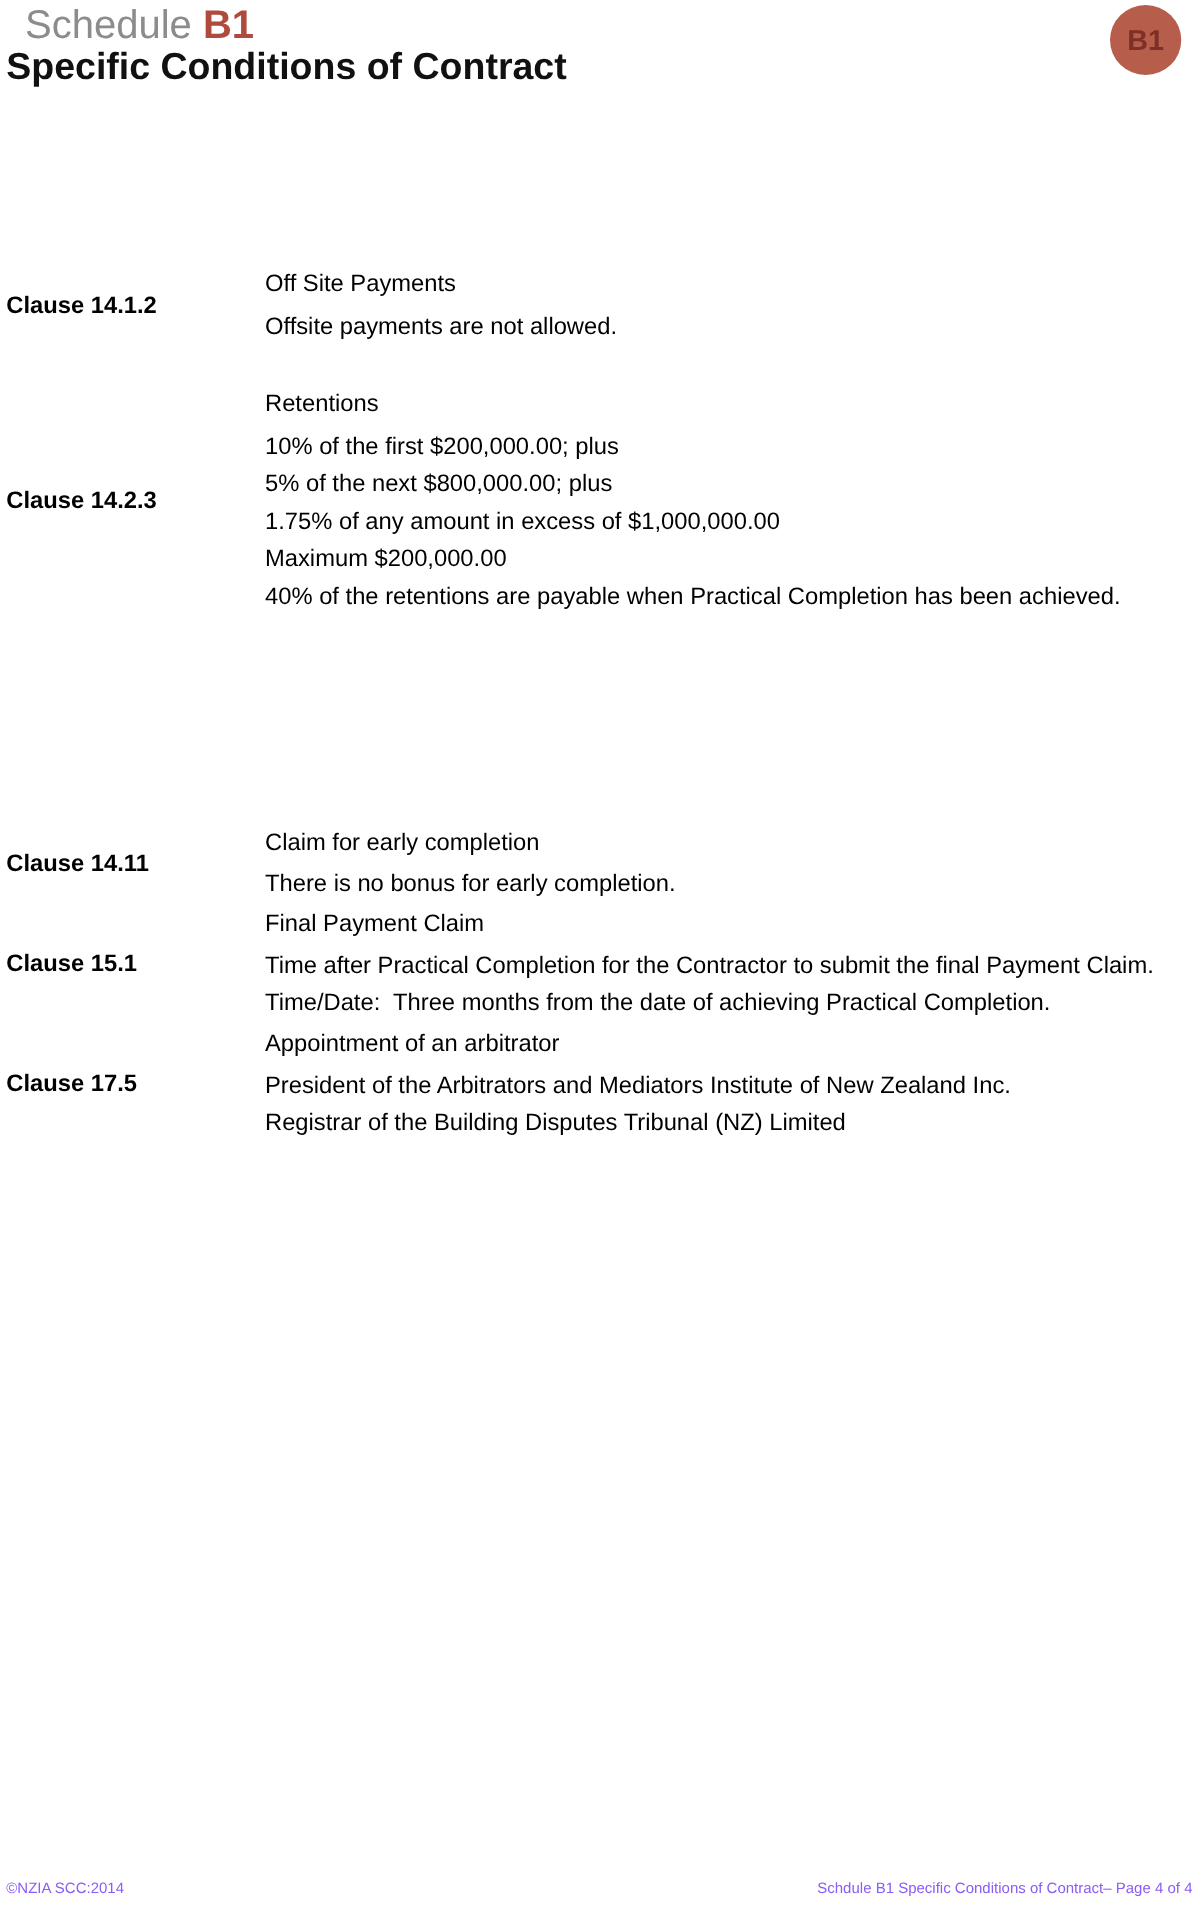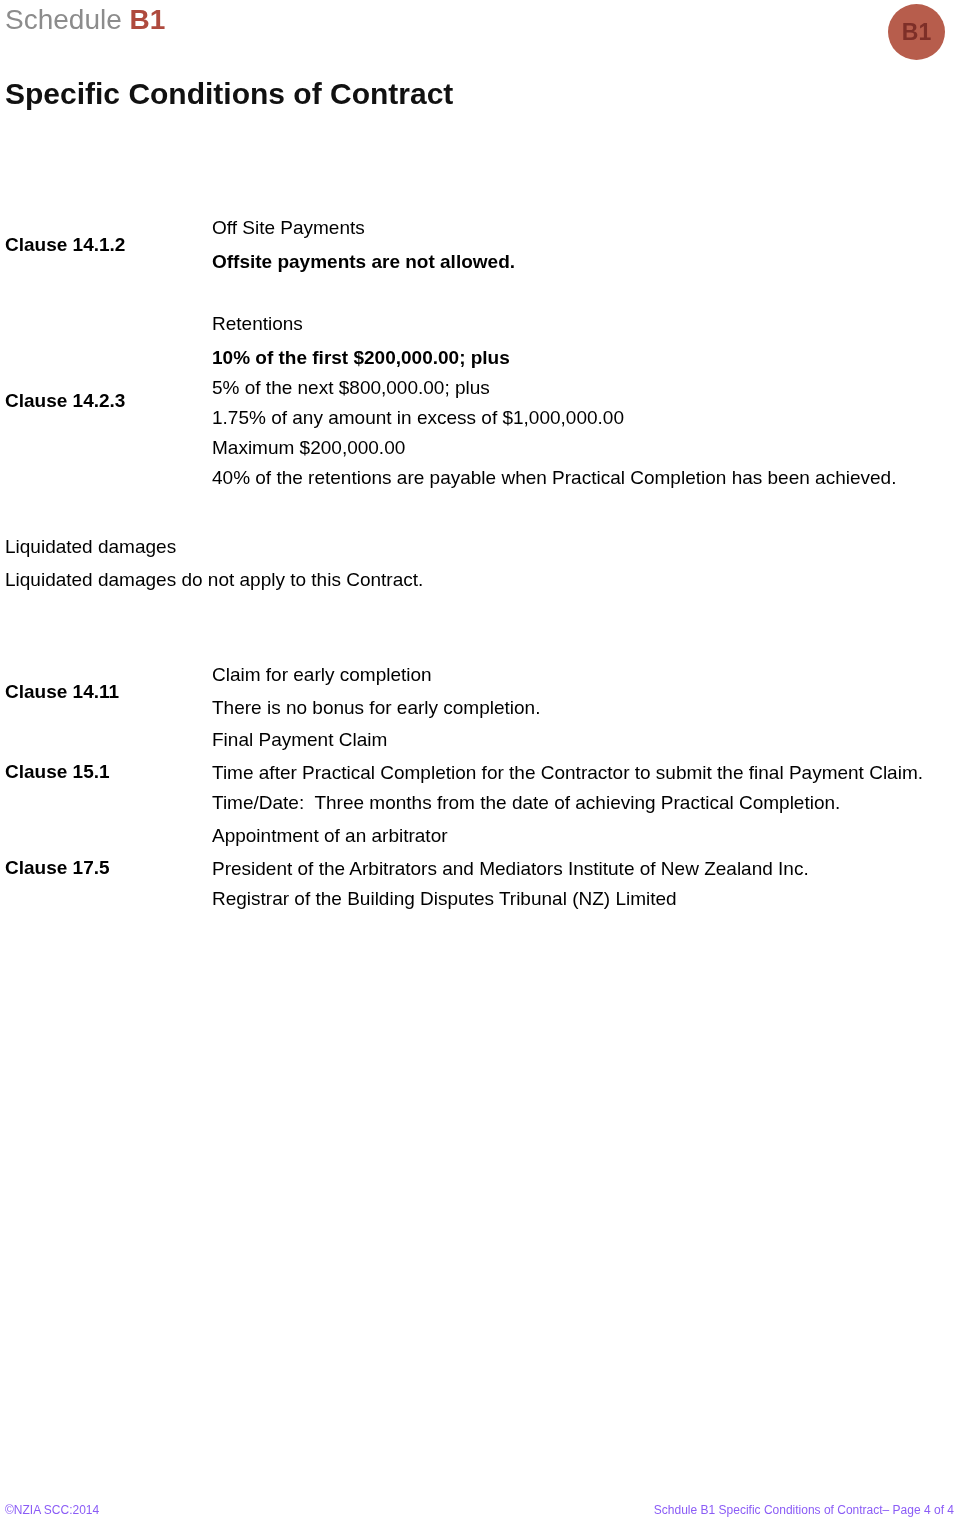--- a/index.html
+++ b/index.html
@@ -17,35 +17,35 @@
     height: 1525px;
     background: #ffffff;
     overflow: hidden;
     font-family: "Liberation Sans", sans-serif;
     color: #000000;
   }
 
   
   .header { position: absolute; left: 5px; top: 2px; }
   .header-line1 {
-    font-size: 28px;
+    font-size: 32px;
     line-height: 35px;
     color: var(--muted-gray);
     font-weight: normal;
+    margin-left: 15px;
   }
   .header-line1 .code {
     color: var(--accent);
     font-weight: bold;
   }
   .header-line2 {
     font-size: 30px;
     line-height: 34px;
     font-weight: bold;
     color: var(--ink);
-    margin-top: 40px;
   }
   .badge {
     position: absolute;
     left: 888px;
     top: 4px;
     width: 57px;
     height: 56px;
     border-radius: 50%;
     background: var(--badge-fill);
     display: flex;
@@ -73,21 +73,21 @@
   }
   .content-col {
     flex: 1;
     font-size: 19px;
     line-height: 30px;
   }
   .sec-title { font-weight: normal; }
   .subheading { font-weight: bold; margin-top: 3px; }
   .line { white-space: pre-wrap; }
   .mt3 { margin-top: 3px; }
-  .mt4 { margin-top: 4px; font-weight: bold; }
+  .mt4 { margin-top: 4px; }
 
   
   .footer {
     position: absolute;
     left: 5px;
     right: 6px;
     top: 1503px;
     display: flex;
     justify-content: space-between;
     font-size: 12px;
@@ -123,24 +123,20 @@
       <div class="sec-title">Retentions</div>
       <div class="line mt4">10% of the first $200,000.00; plus</div>
       <div class="line">5% of the next $800,000.00; plus</div>
       <div class="line">1.75% of any amount in excess of $1,000,000.00</div>
       <div class="line">Maximum $200,000.00</div>
       <div class="line">40% of the retentions are payable when Practical Completion has been achieved.</div>
     </div>
   </div>
 
   <div class="section" style="top:532px">
-    <div class="content-col">
-      <div class="sec-title">Liquidated damages</div>
-      <div class="line mt3">Liquidated damages do not apply to this Contract.</div>
-    </div>
   </div>
 
   <div class="section" style="top:660px">
     <div class="clause-col">Clause 14.11</div>
     <div class="content-col">
       <div class="sec-title">Claim for early completion</div>
       <div class="line mt3">There is no bonus for early completion.</div>
     </div>
   </div>
 

